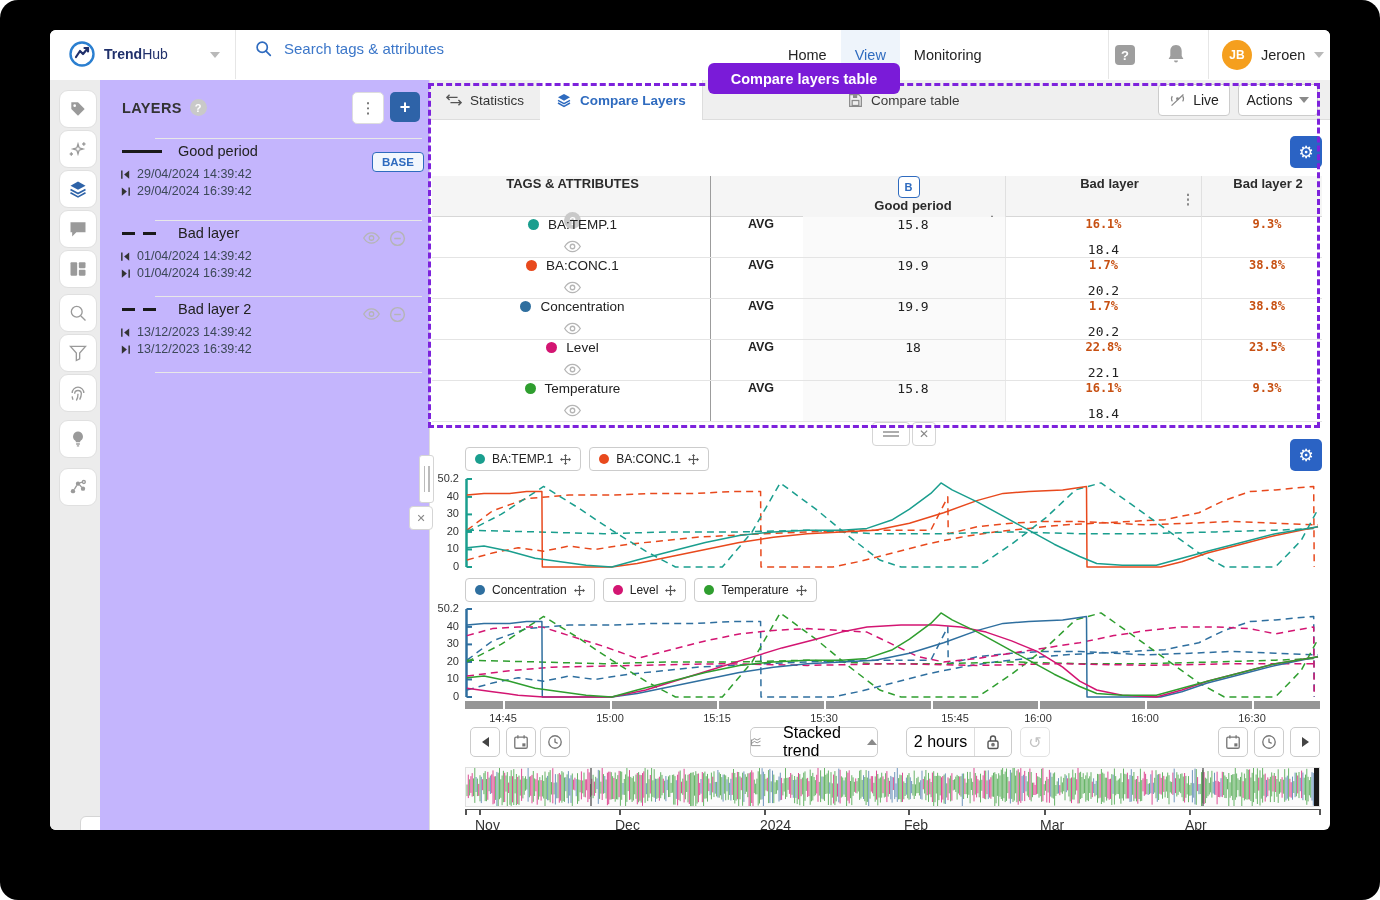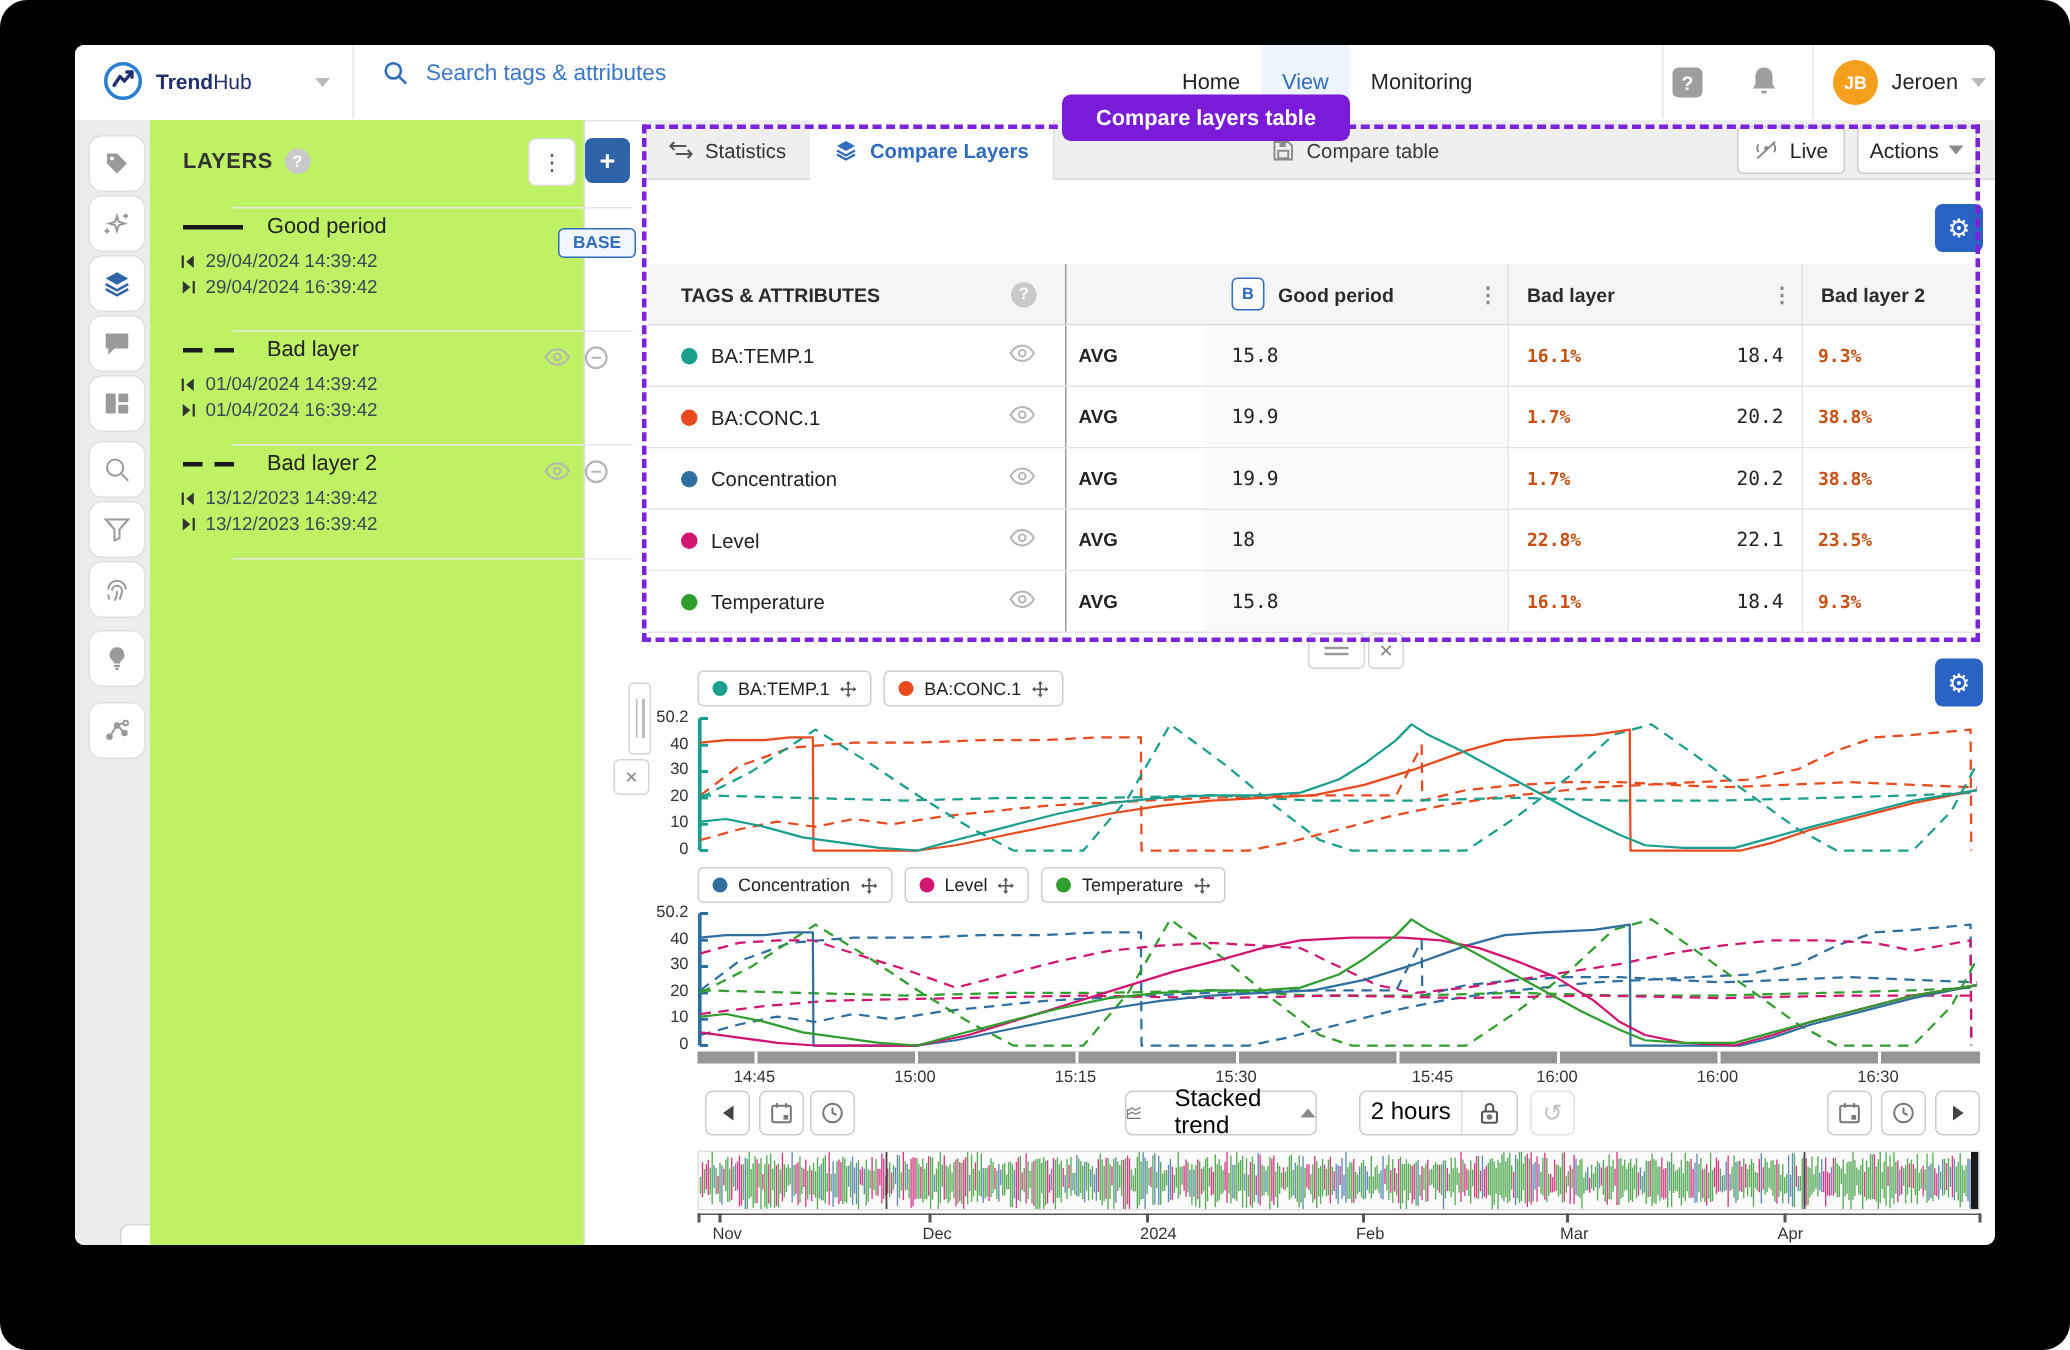--- a/index.html
+++ b/index.html
@@ -21,21 +21,21 @@
   .nav-item.active{color:#2f6bbf;background:#eef4fb;}
   .squarehelp{width:20px;height:20px;background:#9e9e9e;border-radius:4px;color:#fff;font-weight:bold;font-size:13px;display:flex;align-items:center;justify-content:center;}
   .avatar{width:30px;height:30px;border-radius:50%;background:#f59f1e;color:#fff;font-size:12px;font-weight:bold;display:flex;align-items:center;justify-content:center;}
   
   #rail{position:absolute;left:0;top:50px;width:50px;height:750px;background:#ececec;}
   .railbtn{position:absolute;left:9px;width:36px;height:36px;background:#fff;border:1px solid #e0e0e0;border-radius:9px;display:flex;align-items:center;justify-content:center;}
   .railbtn svg{stroke:#9a9a9a;fill:none;stroke-width:1.6;}
   .railbtn.filled svg{fill:#9a9a9a;stroke:none;}
   .railbtn.active svg{fill:#2e63a8;stroke:#2e63a8;}
   
-  #panel{position:absolute;left:50px;top:50px;width:290px;height:750px;background:#bef264;border-right:1px solid #ddd;box-sizing:border-box;}
+  #panel{position:absolute;left:50px;top:50px;width:330px;height:750px;background:#c4b5fd;border-right:1px solid #ddd;box-sizing:border-box;}
   .panel-head{position:absolute;left:0;top:8px;width:330px;height:42px;}
   .panel-title{position:absolute;left:22px;top:11px;font-size:14.5px;font-weight:bold;color:#333;letter-spacing:.4px;display:flex;gap:8px;align-items:center;}
   .qmark{width:17px;height:17px;border-radius:50%;background:#c9c9c9;color:#fff;font-size:11px;font-weight:bold;display:flex;align-items:center;justify-content:center;}
   .kebabbtn{position:absolute;left:252px;top:4px;width:30px;height:30px;border:1px solid #ddd;border-radius:5px;background:#fff;color:#555;font-size:15px;display:flex;align-items:center;justify-content:center;}
   .plusbtn{position:absolute;left:290px;top:4px;width:30px;height:30px;border-radius:5px;background:#2e63a8;color:#fff;font-size:18px;font-weight:bold;display:flex;align-items:center;justify-content:center;}
   .layer-item{position:absolute;left:0;width:330px;}
   .layer-sep{position:absolute;left:55px;right:8px;top:0;border-top:1px solid #e8e8e8;}
   .swatch{position:absolute;left:22px;top:12px;width:40px;display:flex;gap:8px;align-items:center;}
   .swatch i{display:block;height:2.5px;background:#1a1a1a;}
   .layer-name{position:absolute;left:78px;top:5px;font-size:14.5px;color:#222;}
@@ -53,21 +53,21 @@
   .pillbtn{position:absolute;top:4px;height:32px;background:#fff;border:1px solid #ccc;border-radius:4px;display:flex;align-items:center;justify-content:center;gap:7px;font-size:14px;color:#222;box-sizing:border-box;}
   
   #purple-rect{position:absolute;left:378px;top:53px;width:892px;height:345px;border:3px dashed #7d22dc;box-sizing:border-box;pointer-events:none;z-index:50;}
   #anno-tip{position:absolute;left:658px;top:33px;width:192px;height:31px;border-radius:6px;color:#fff;font-size:14.5px;font-weight:bold;display:flex;align-items:center;justify-content:center;z-index:60;}
   
   .gearbtn{position:absolute;left:1240px;width:32px;height:32px;background:#2b63c4;border-radius:5px;color:#fff;font-size:17px;display:flex;align-items:center;justify-content:center;z-index:20;}
   
   #cmp-table{position:absolute;left:382px;top:146px;width:890px;font-size:13px;color:#222;}
   .trow{display:grid;grid-template-columns:273px 6px 92px 203px 196px 120px;height:40px;border-bottom:1px solid #e4e4e4;background:#fff;}
   .trow.head{background:#f5f5f5;height:40px;border-bottom:1px solid #d7d7d7;font-weight:bold;font-size:13px;color:#2b2b2b;}
-  .cell{display:flex;align-items:center;box-sizing:border-box;}
+  .cell{display:flex;align-items:center;box-sizing:border-box;flex-direction:column;}
   .c-sep{border-right:1px solid #9c9c9c;height:100%;}
   .c-tags{padding:0 14px 0 22px;justify-content:space-between;}
   .c-avg{padding-left:8px;font-weight:bold;font-size:12.5px;}
   .c-good{padding-left:18px;background:#fafafa;border-right:1px solid #e9e9e9;font-family:"DejaVu Sans Mono",monospace;}
   .c-bad{padding:0 12px 0 12px;justify-content:space-between;border-right:1px solid #e9e9e9;font-family:"DejaVu Sans Mono",monospace;}
   .c-bad2{padding-left:10px;font-family:"DejaVu Sans Mono",monospace;}
   .pct{color:#c75012;font-size:12px;font-weight:bold;font-family:"DejaVu Sans Mono",monospace;}
   .tag-left{display:flex;align-items:center;gap:9px;}
   .tag-dot{width:11px;height:11px;border-radius:50%;background:#888;}
   .eye svg{stroke:#b5b5b5;fill:none;stroke-width:1.5;}
@@ -90,21 +90,21 @@
   .toolbtn{position:absolute;top:697px;height:30px;background:#fff;border:1px solid #ccc;border-radius:5px;display:flex;align-items:center;justify-content:center;box-sizing:border-box;}
   .toolbtn svg{stroke:#777;fill:none;stroke-width:1.5;}
   .tri-r{width:0;height:0;border-top:5px solid transparent;border-bottom:5px solid transparent;border-left:7px solid #444;}
   .tri-l{width:0;height:0;border-top:5px solid transparent;border-bottom:5px solid transparent;border-right:7px solid #444;}
   .tri-up{width:0;height:0;border-left:5px solid transparent;border-right:5px solid transparent;border-bottom:6px solid #8a8a8a;}
   
   #overview{position:absolute;left:415px;top:737px;width:855px;height:40px;background:#fbfbfb;border:1px solid #e0e0e0;box-sizing:border-box;}
   #ovaxis{position:absolute;left:415px;top:779px;width:855px;height:20px;}
   #ovaxis .axisline{position:absolute;left:0;top:0;width:855px;border-top:1.5px solid #555;}
   #ovaxis .tick{position:absolute;top:0;width:1.5px;height:6px;background:#555;}
-  .mlab{position:absolute;top:8px;font-size:11px;color:#333;width:44px;}
+  .mlab{position:absolute;top:8px;font-size:14px;color:#333;width:44px;}
   
   .minichip{position:absolute;background:#fff;border:1px solid #d5d5d5;border-radius:4px;display:flex;align-items:center;justify-content:center;}
   .griplines i{display:block;width:1.5px;height:26px;background:#bbb;margin:0 1.5px;}
 </style>
 </head>
 <body>
 
 <div id="frame">
 <div id="win">
 

